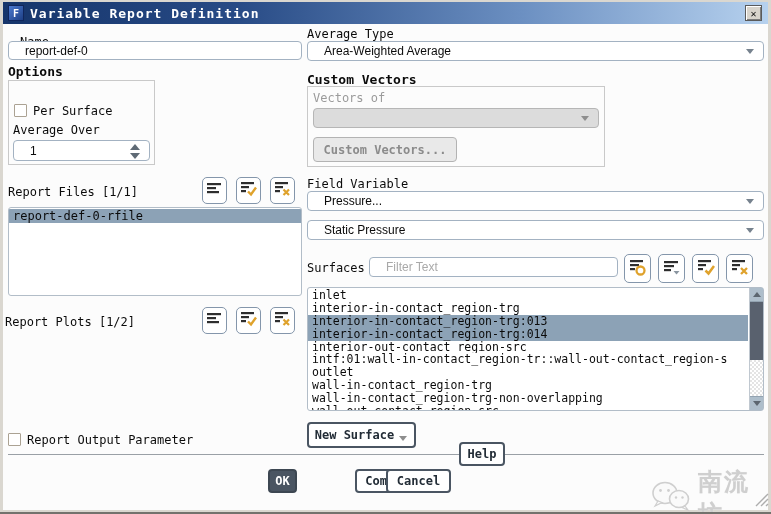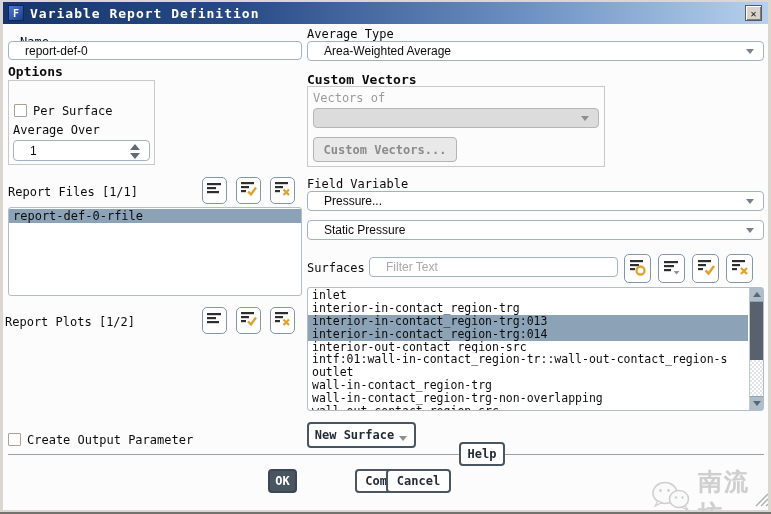--- a/index.html
+++ b/index.html
@@ -174,21 +174,21 @@
       <svg width="17" height="17" viewBox="0 0 17 17">
           <rect x="1" y="2" width="13" height="2.2" fill="#2e2e2e"></rect>
           <rect x="1" y="6" width="8" height="2.2" fill="#2e2e2e"></rect>
           <rect x="1" y="10" width="5" height="2.2" fill="#2e2e2e"></rect>
           <path d="M9.5 9.5 L15 15 M15 9.5 L9.5 15" stroke="#dfa22c" stroke-width="2.2"></path>
         </svg>
     </span>
   </div>
 
   <div class="checkbox" style="left:8px;top:433px;"></div>
-  <div class="lbl" style="left:27px;top:433px;">Create Output Parameter</div>
+  <div class="lbl" style="left:27px;top:433px;">Report Output Parameter</div>
 
   <div class="lbl" style="left:307px;top:27px;">Average Type</div>
   <div class="field" style="left:307px;top:41px;width:457px;height:20px;">
     <span>Area-Weighted Average</span>
   </div>
   <div class="caret" style="left:746px;top:49px;"></div>
 
   <div class="lbl bold" style="left:307px;top:72px;">Custom Vectors</div>
   <div class="groupbox" style="left:307px;top:86px;width:298px;height:81px;"></div>
   <div class="lbl gray" style="left:313px;top:91px;">Vectors of</div>

